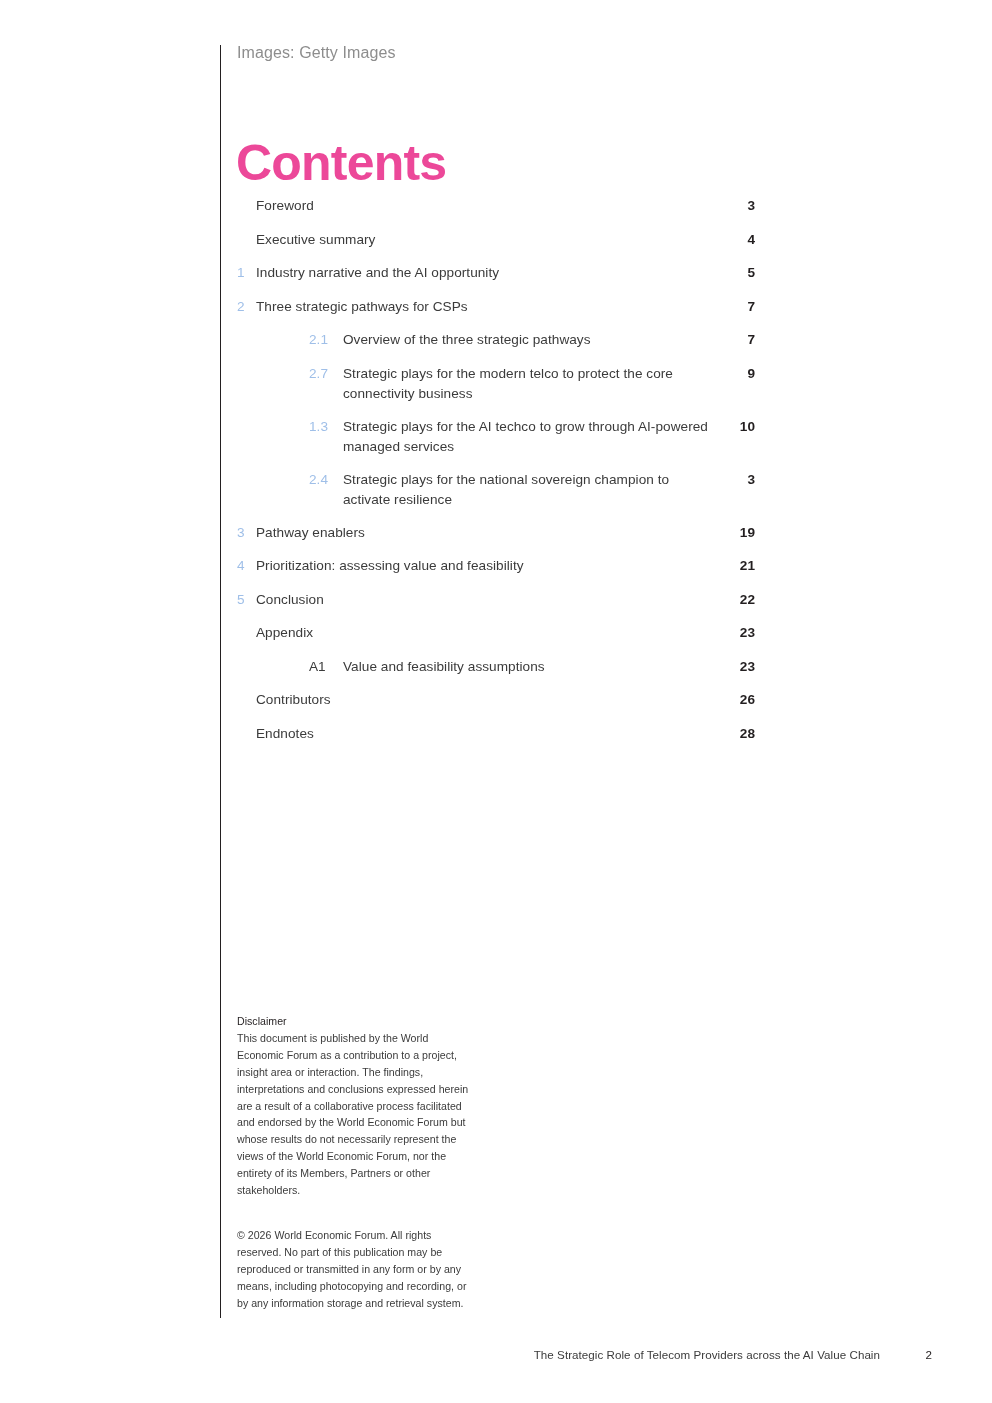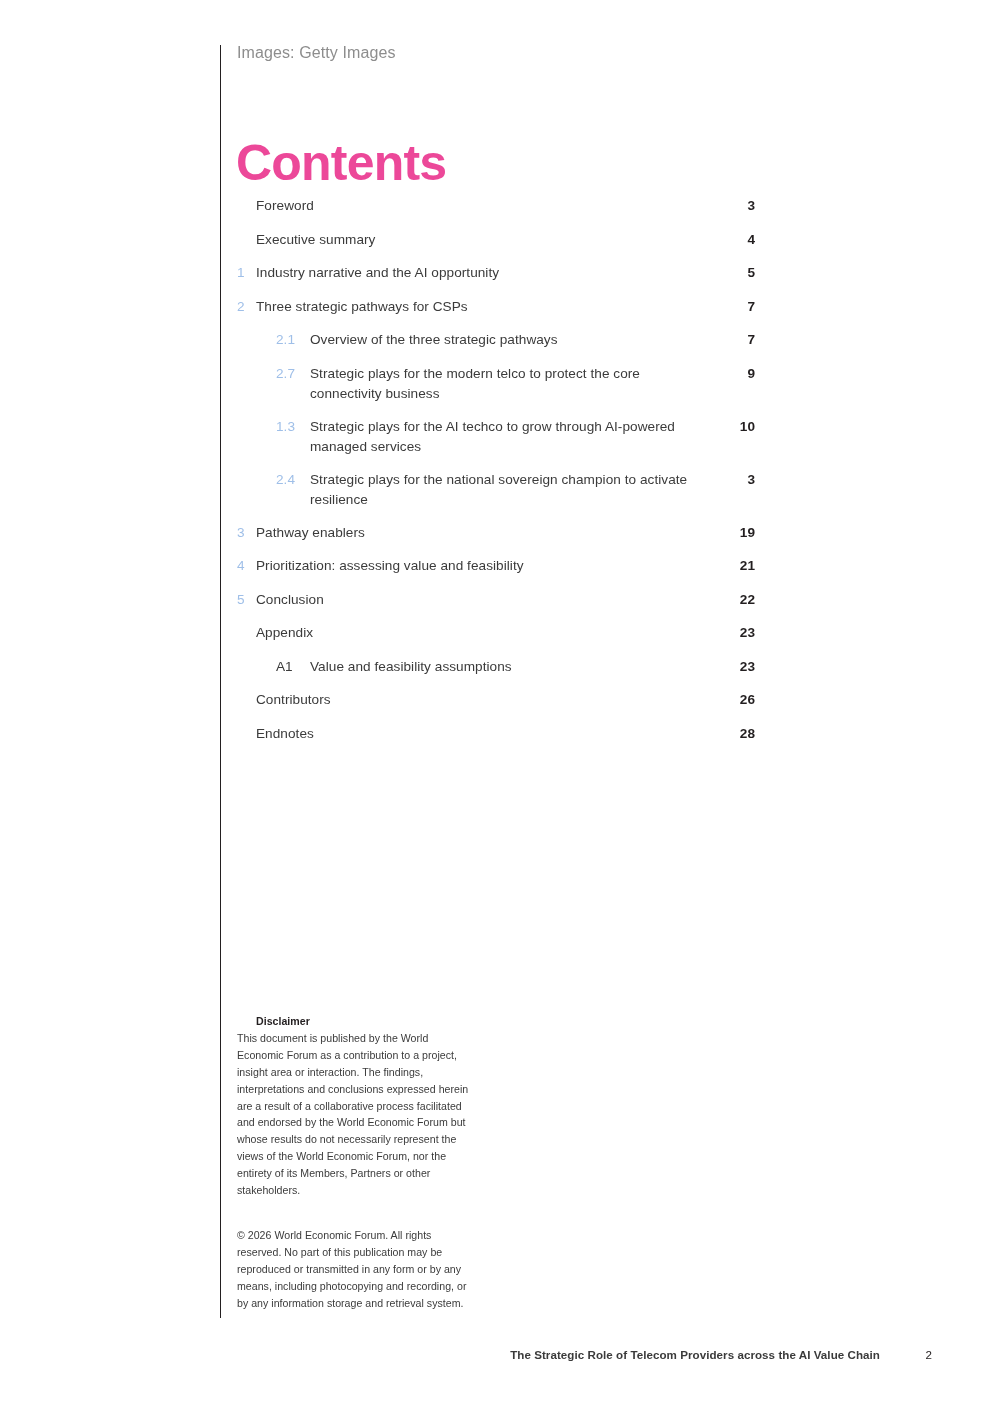--- a/index.html
+++ b/index.html
@@ -70,20 +70,21 @@
   .toc-row.lvl2 { margin-bottom: 13.5px; padding-left: 39px; }
   .toc-row.lvl2.tall { margin-bottom: 13px; }
 
   .toc-num {
     flex: 0 0 auto;
     width: 19px;
     color: #9fbfe8;
   }
   .toc-row.lvl2 .toc-num {
     width: 34px;
+    margin-left: 33px;
   }
   .toc-num.plain {
     color: #3b3b3b;
   }
   .toc-num.empty { width: 19px; }
 
   .toc-label {
     flex: 1 1 auto;
     padding-right: 8px;
   }
@@ -101,23 +102,22 @@
     position: absolute;
     left: 237px;
     top: 1013px;
     width: 238px;
     font-size: 10.6px;
     line-height: 16.9px;
     color: #3b3b3b;
     letter-spacing: 0.02px;
   }
   .disclaimer .dtitle {
-    font-weight: bold;
+    font-weight: normal;
     color: #231f20;
-    margin-left: 19px;
   }
   .disclaimer p {
     margin: 0;
   }
   .disclaimer p + p {
     margin-top: 28px;
   }
 
   
   .footer {
@@ -125,21 +125,21 @@
     left: 0;
     top: 1348px;
     width: 932px;
     display: flex;
     justify-content: flex-end;
     align-items: baseline;
     font-size: 11.6px;
     color: #3b3b3b;
     letter-spacing: 0.05px;
   }
-  .footer-title { white-space: nowrap; font-weight: bold; }
+  .footer-title { white-space: nowrap; }
   .footer-page {
     width: 52px;
     text-align: right;
     color: #231f20;
   }
 </style>
 </head>
 <body>
 
 <div class="page">

